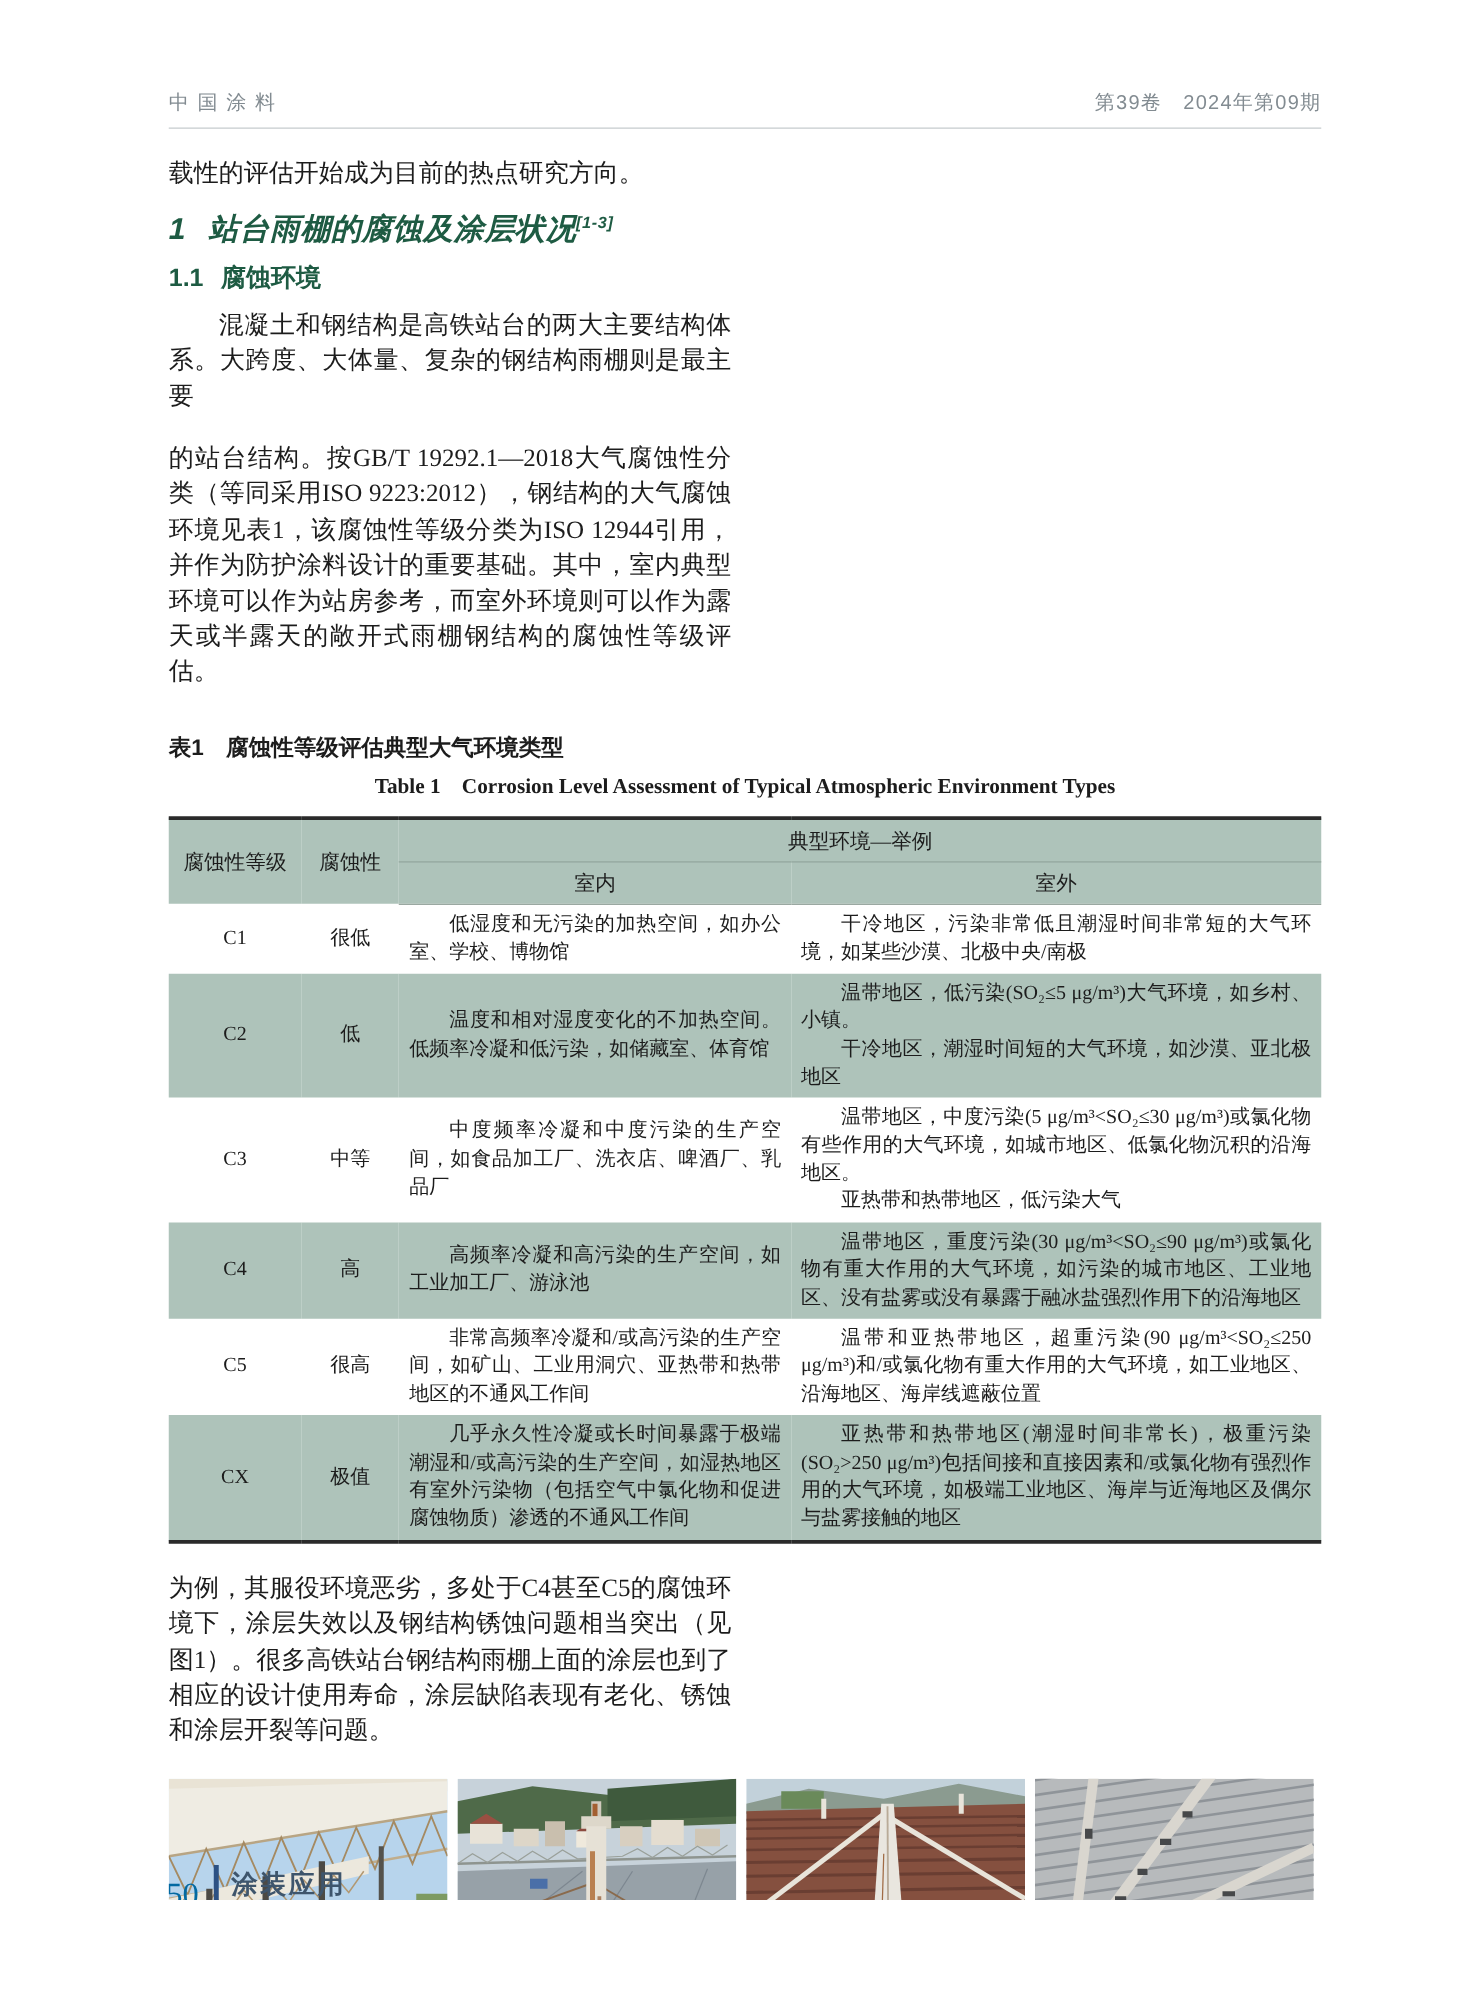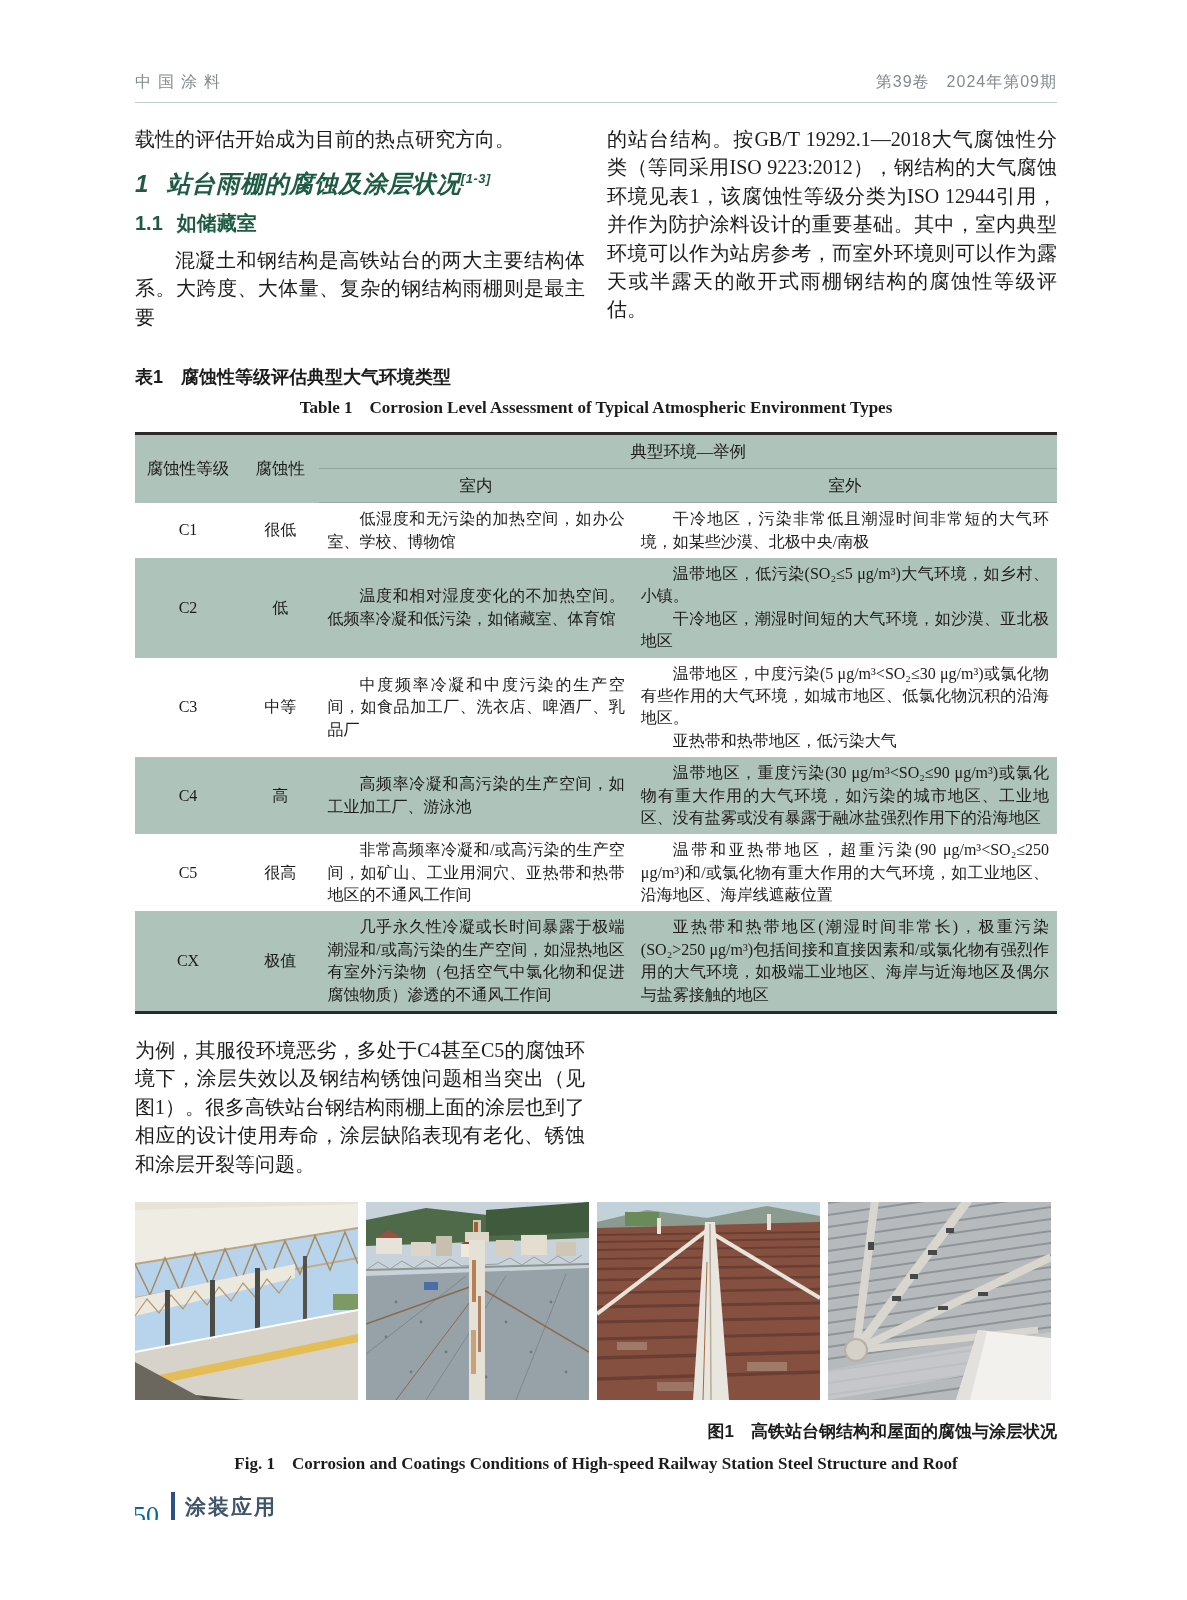--- a/index.html
+++ b/index.html
@@ -8,21 +8,21 @@
   .content { position:absolute; left:135px; top:0; width:922px; }
 
   
   .page-header { margin-top:72px; display:flex; justify-content:space-between; align-items:baseline;
                  border-bottom:1px solid #c6cbce; padding-bottom:9px;
                  font-family:"Liberation Sans","DejaVu Sans",sans-serif; color:#828b91; font-size:16px; }
   .journal-name { letter-spacing:7px; }
   .issue-info { letter-spacing:1px; }
 
   
-  .cols { display:flex; gap:22px; margin-top:22px; }
+  .cols { display:flex; gap:22px; margin-top:22px;flex-direction:column; }
   .col { width:450px; font-size:20px; line-height:1.42; text-align:justify; }
   .col p { margin:0; }
   .p-indent { text-indent:2em; }
   .h1 { color:#1e5b43; font-family:"Liberation Sans","DejaVu Sans",sans-serif; font-weight:700;
         font-size:24px; margin:14px 0 8px; letter-spacing:.5px;font-style:italic; }
   .h1 .h1-num { margin-right:18px; }
   .h1 sup { font-size:13px; font-weight:700; }
   .h2 { color:#1e5b43; font-family:"Liberation Sans","DejaVu Sans",sans-serif; font-weight:700;
         font-size:20px; margin:4px 0 8px; }
   .h2 .h2-num { margin-right:14px; }
@@ -73,21 +73,21 @@
       <span class="issue-info">第39卷　2024年第09期</span>
     </div>
 
     <div class="cols">
       <div class="col">
         <p class="p-noindent">载性的评估开始成为目前的热点研究方向。</p>
         <div class="h1">
           <span class="h1-num">1</span><span>站台雨棚的腐蚀及涂层状况</span><sup>[1-3]</sup>
         </div>
         <div class="h2">
-          <span class="h2-num">1.1</span><span>如储藏室</span>
+          <span class="h2-num">1.1</span><span>腐蚀环境</span>
         </div>
         <p class="p-indent">混凝土和钢结构是高铁站台的两大主要结构体系。大跨度、大体量、复杂的钢结构雨棚则是最主要</p>
       </div>
       <div class="col">
         <p>的站台结构。按GB/T 19292.1—2018大气腐蚀性分类（等同采用ISO 9223:2012），钢结构的大气腐蚀环境见表1，该腐蚀性等级分类为ISO 12944引用，并作为防护涂料设计的重要基础。其中，室内典型环境可以作为站房参考，而室外环境则可以作为露天或半露天的敞开式雨棚钢结构的腐蚀性等级评估。</p>
       </div>
     </div>
 
     <div class="table-block">
       <div class="tbl-title-zh">表1　腐蚀性等级评估典型大气环境类型</div>

